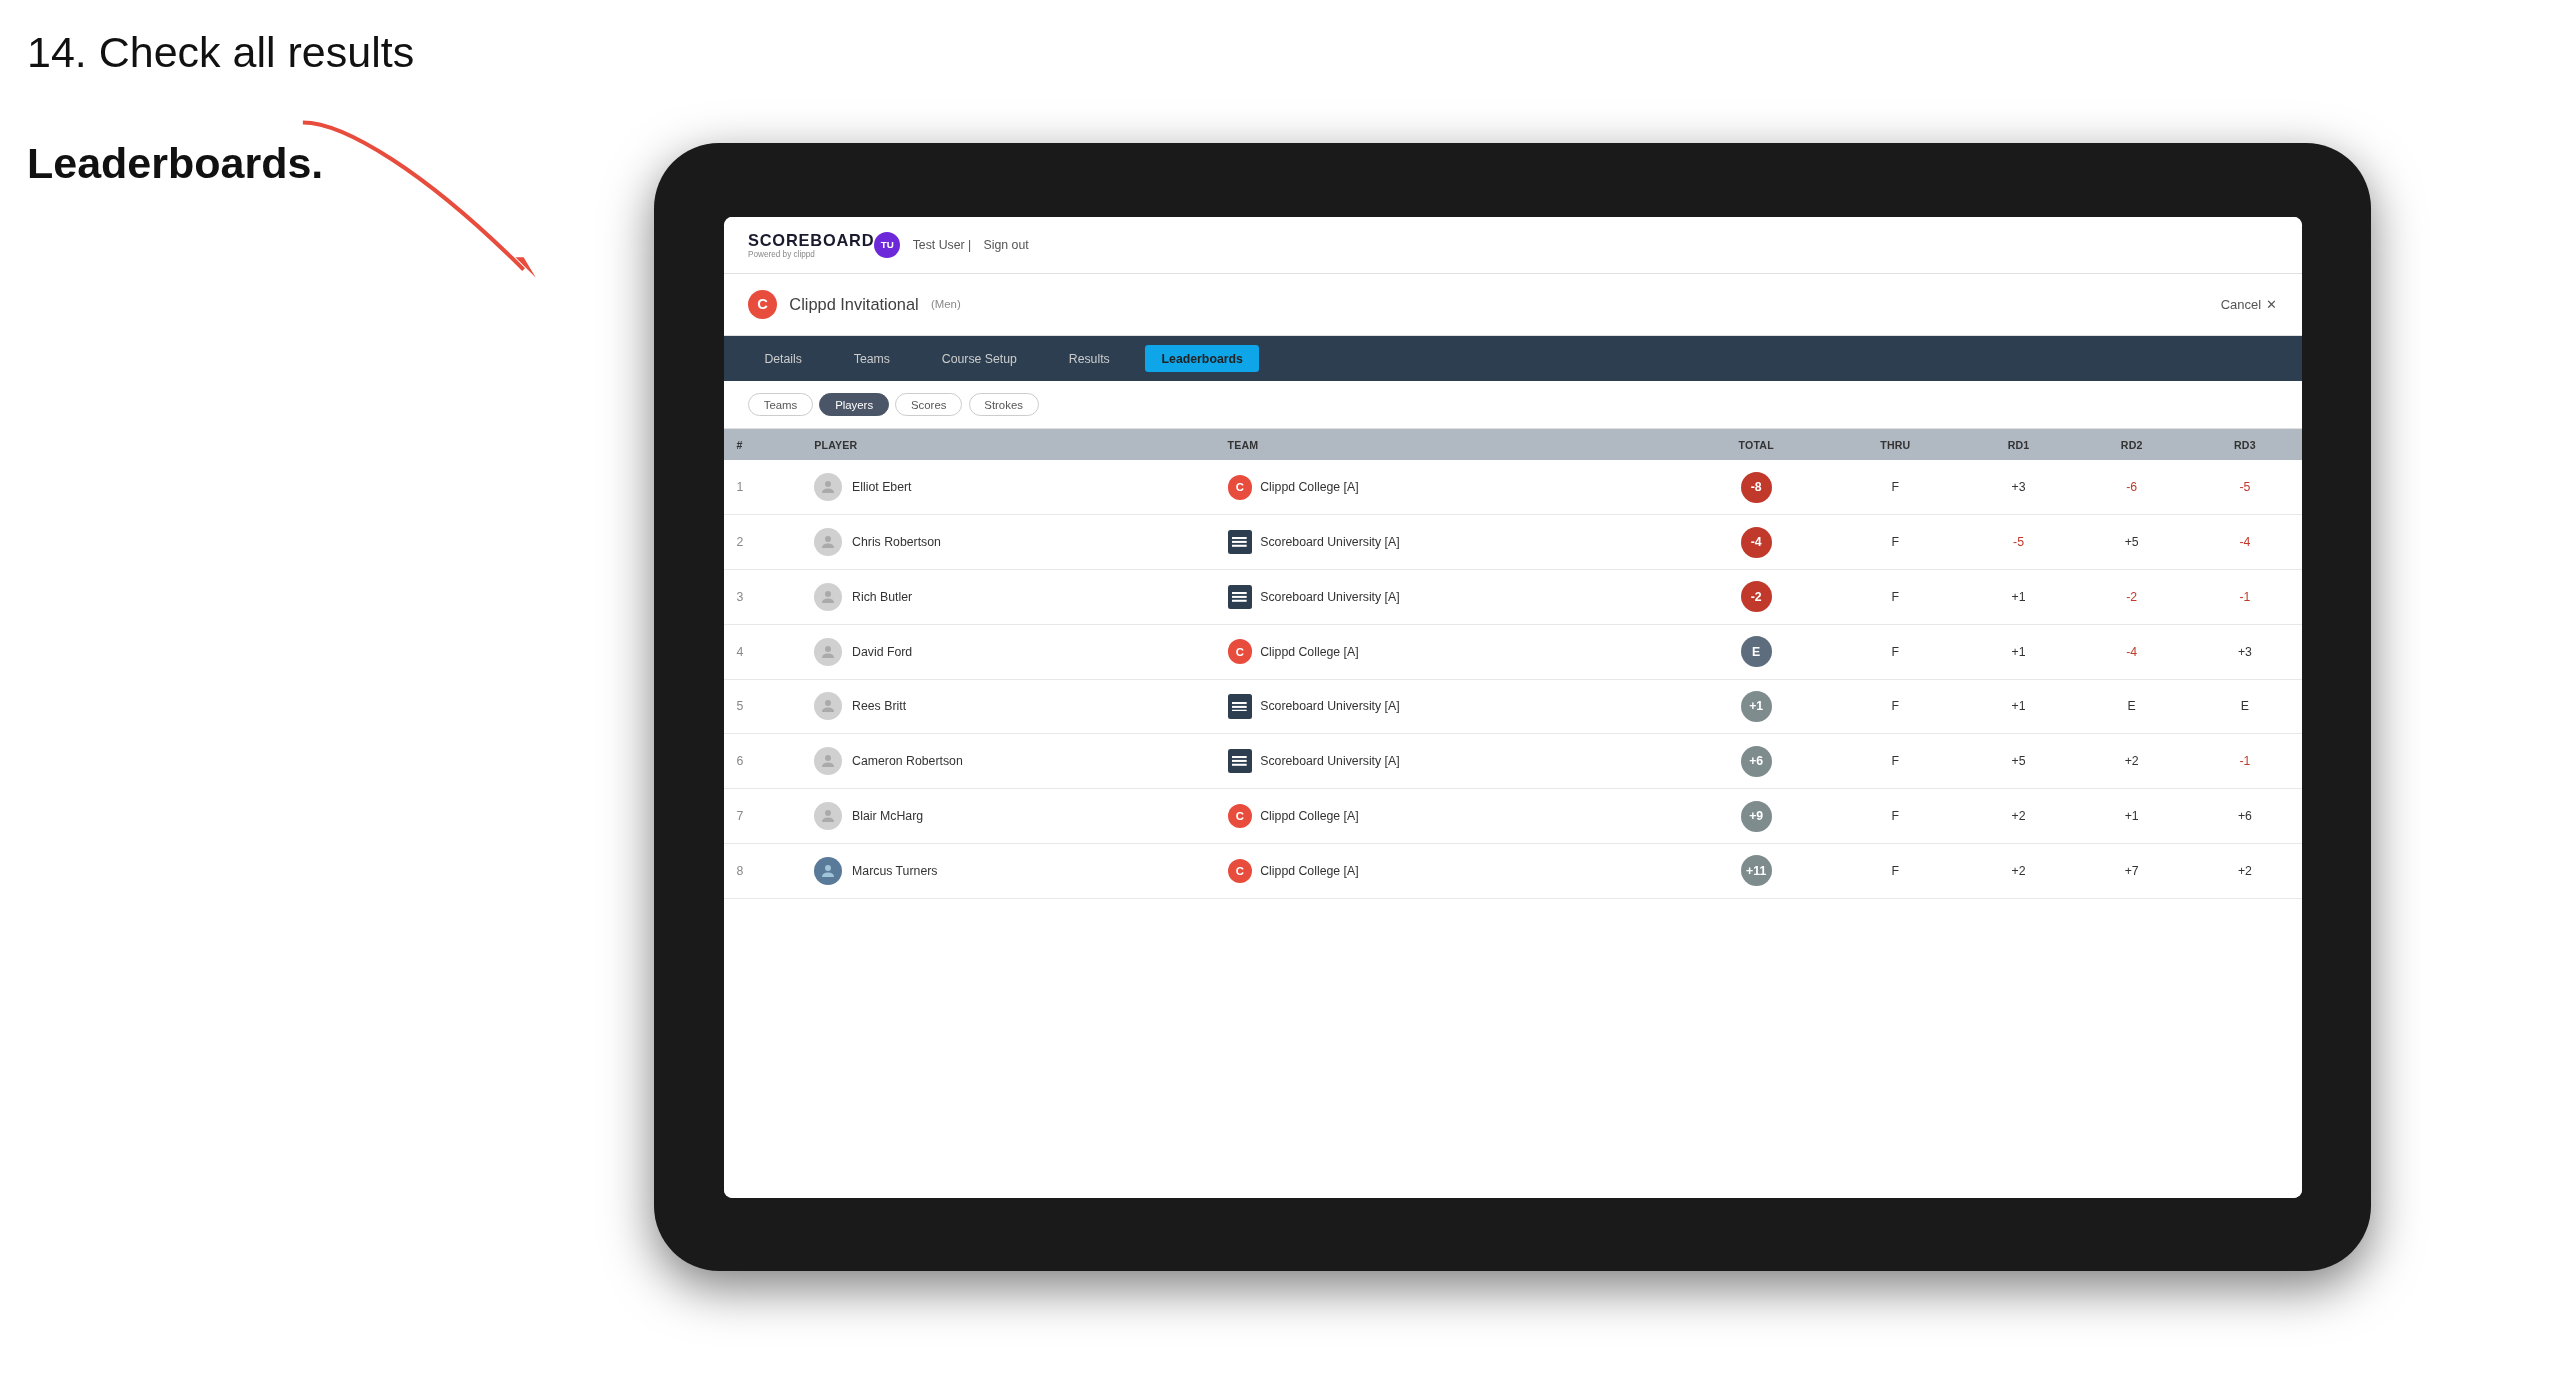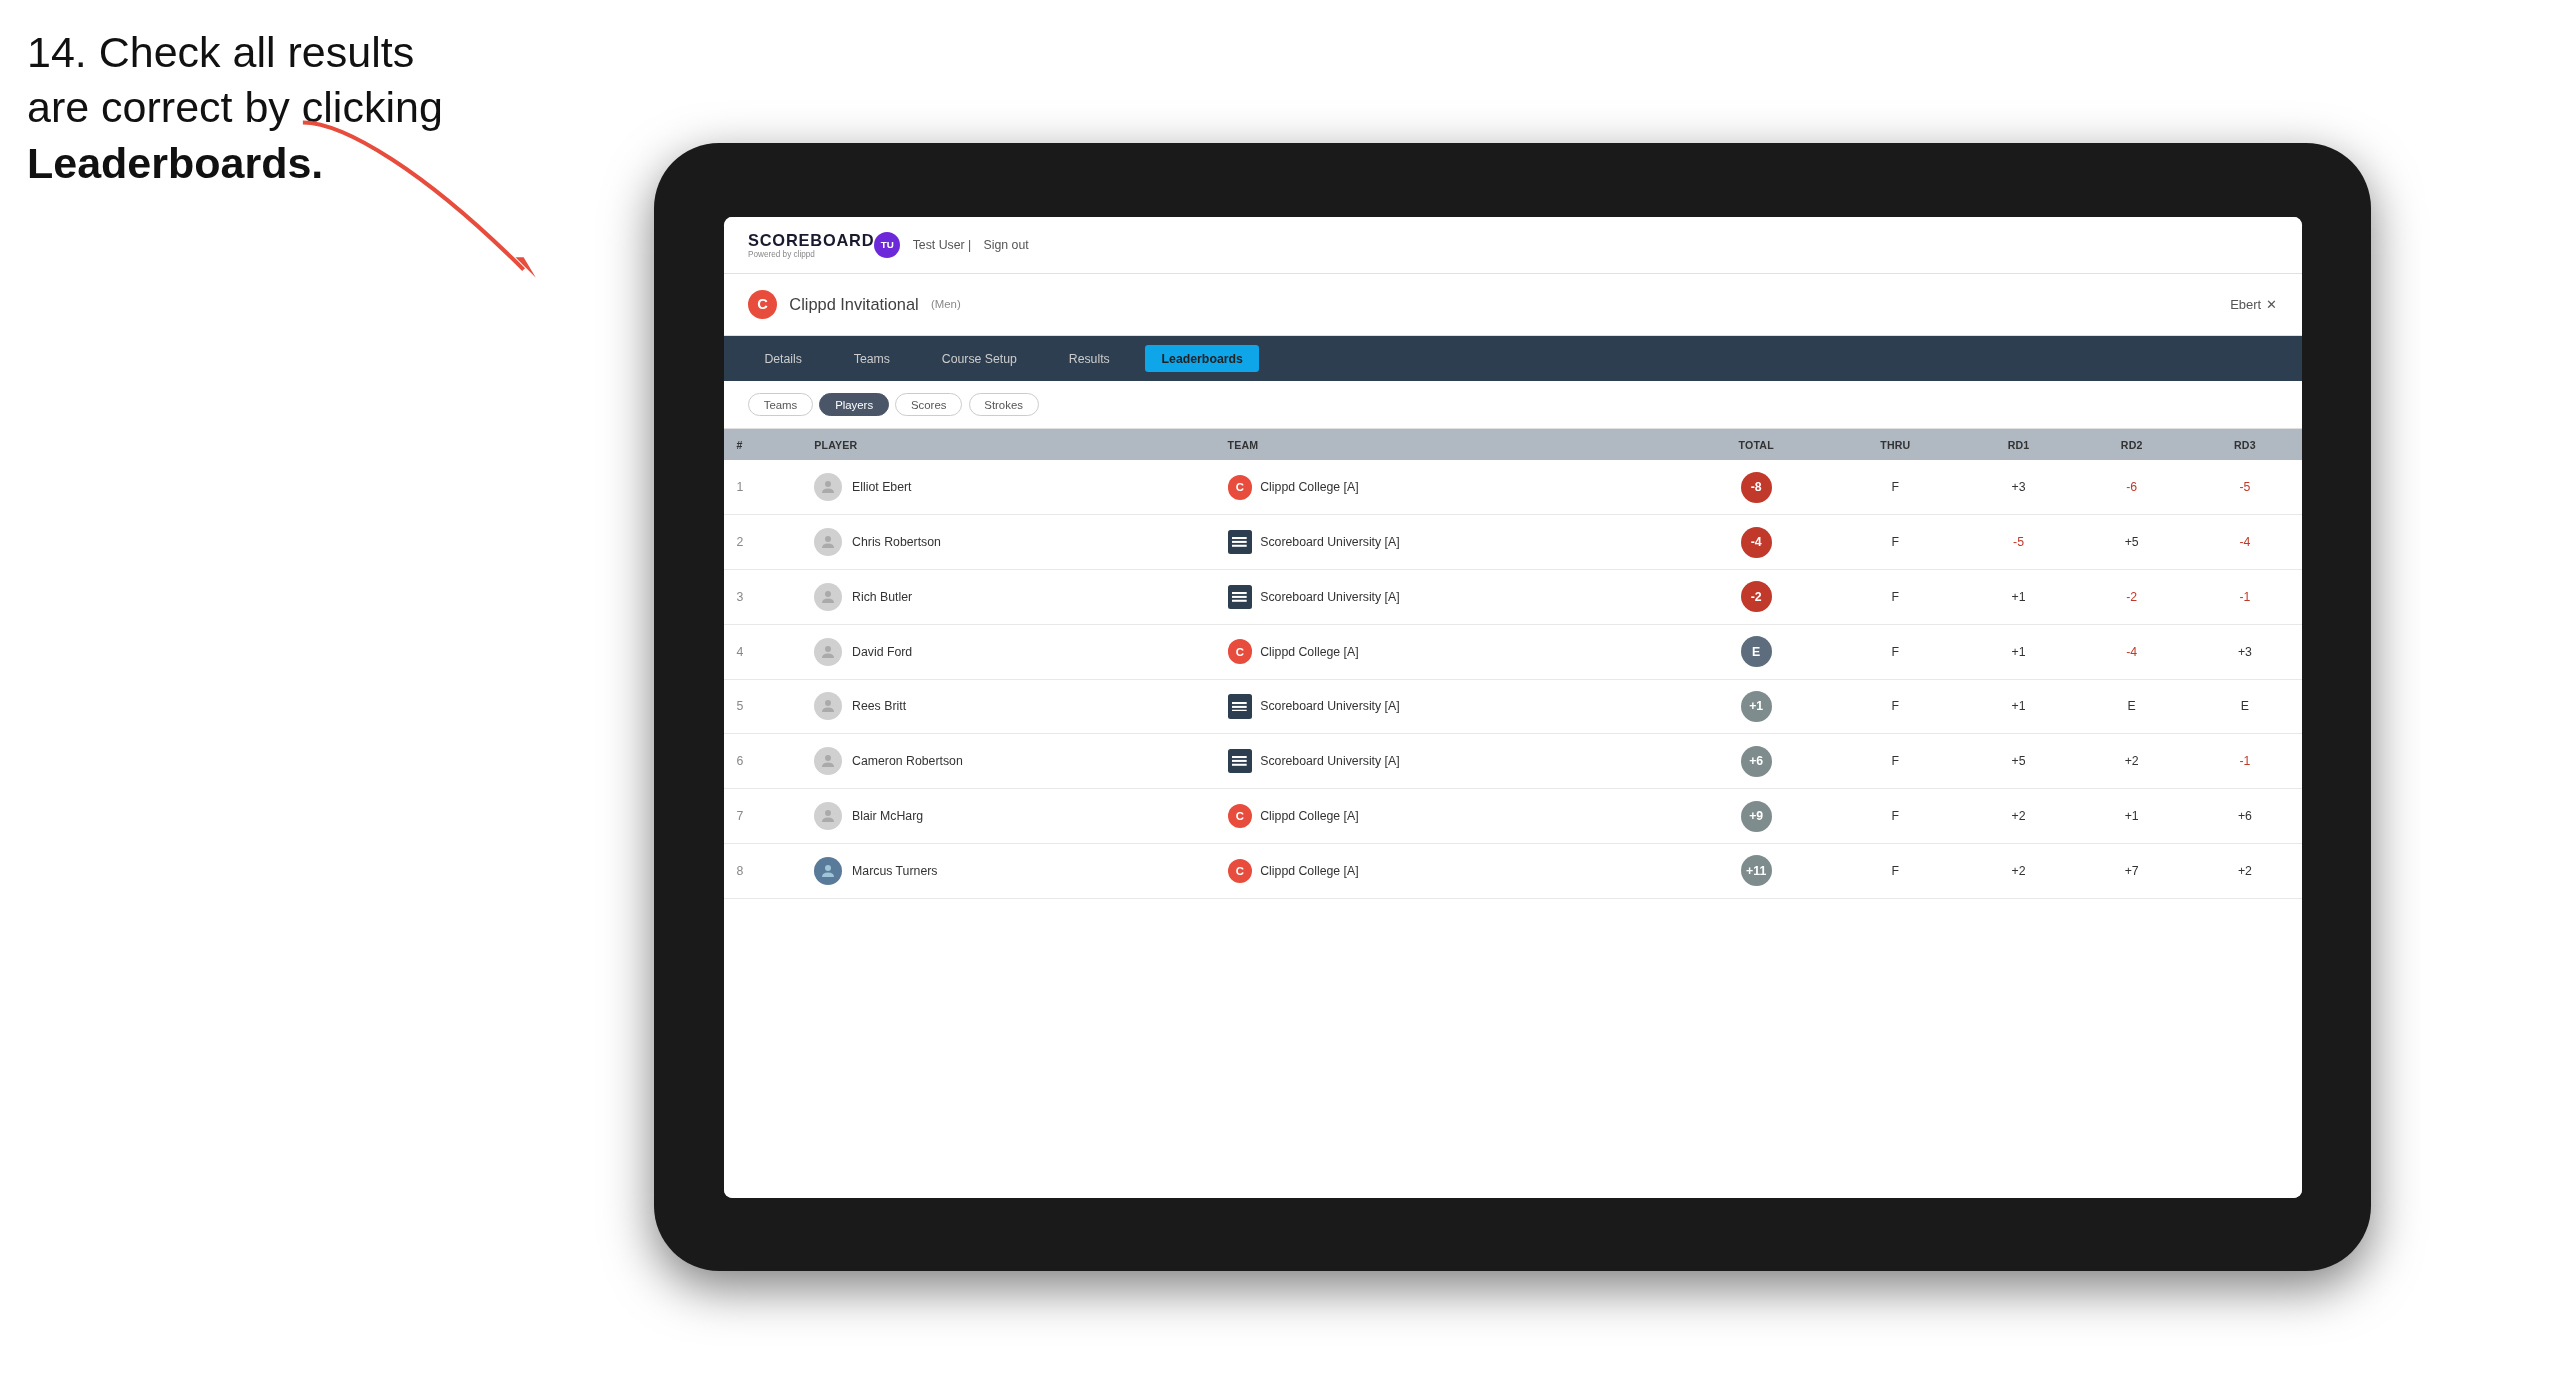--- a/index.html
+++ b/index.html
@@ -314,21 +314,21 @@
     }
     .score-badge.red { background: #c0392b; }
     .score-badge.gray { background: #7f8c8d; }
     .score-badge.blue-gray { background: #5d6d7e; }
   </style>
 </head>
 <body>
 
 <div class="instruction-text">
   <span>14. Check all results</span><br>
-  <span>are correct by clicking</span><br>
+  <br>
   <strong>Leaderboards.</strong>
 </div>
 
 <svg class="arrow-svg" viewBox="0 0 400 220" fill="none" xmlns="http://www.w3.org/2000/svg">
   <path d="M 50 20 C 100 20 200 80 320 200" stroke="#e74c3c" stroke-width="5" fill="none"></path>
   <polygon points="310,185 335,210 320,185" fill="#e74c3c"></polygon>
 </svg>
 
 <div class="tablet-frame">
   <div class="tablet-screen">
@@ -345,21 +345,21 @@
       </div>
     </div>
 
     <div class="tournament-header">
       <div class="tournament-title-area">
         <div class="c-logo">C</div>
         <span class="tournament-name">Clippd Invitational</span>
         <span class="tournament-tag">(Men)</span>
       </div>
       <div class="cancel-btn">
-        <span>Ebert</span>
+        <span>Cancel</span>
         <span>✕</span>
       </div>
     </div>
 
     <div class="sub-nav">
       <div class="sub-nav-item">Details</div>
       <div class="sub-nav-item">Teams</div>
       <div class="sub-nav-item">Course Setup</div>
       <div class="sub-nav-item">Results</div>
       <div class="sub-nav-item active">Leaderboards</div>

